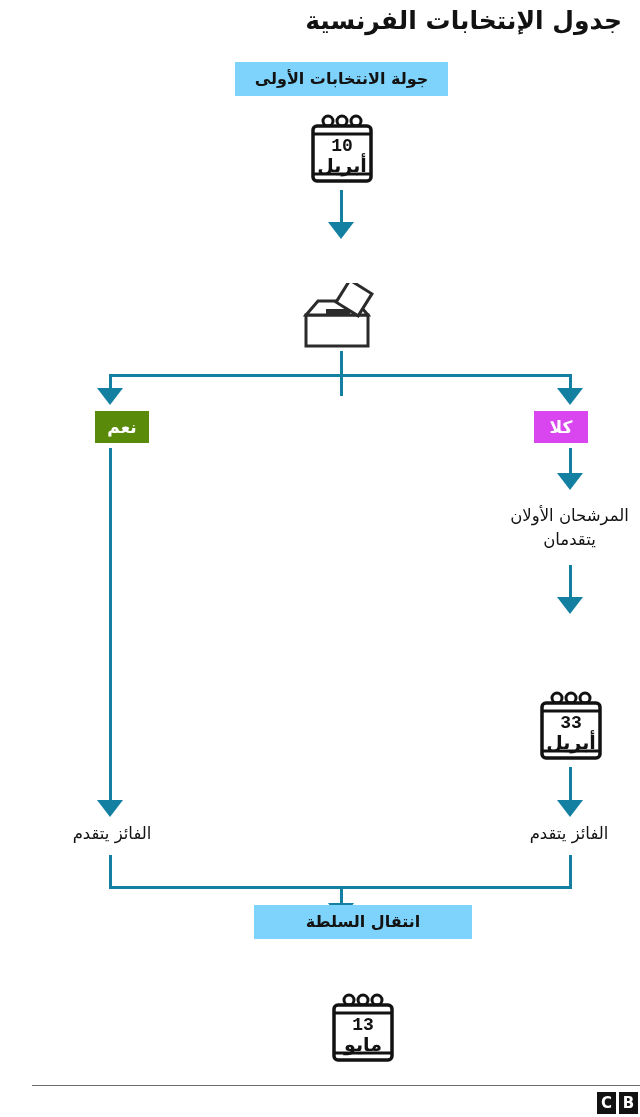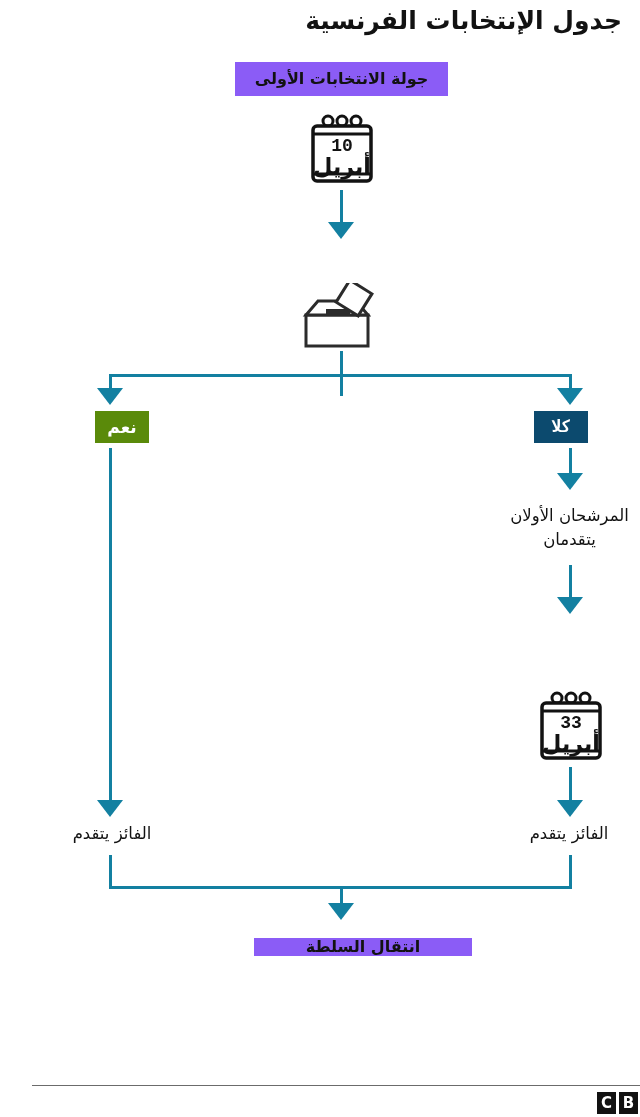--- a/index.html
+++ b/index.html
@@ -31,21 +31,21 @@
     font-size: 25px;
     font-weight: bold;
     letter-spacing: 0;
     color: #121212;
     direction: rtl;
   }
 
   
   .chip {
     position: absolute;
-    background: #8b5cf6;
+    background: #7dd3fc;
     color: #121212;
     font-size: 16px;
     font-weight: bold;
     display: flex;
     align-items: center;
     justify-content: center;
     direction: rtl;
     line-height: 1;
   }
 
@@ -55,21 +55,21 @@
     color: #ffffff;
     font-size: 17px;
     font-weight: bold;
     display: flex;
     align-items: center;
     justify-content: center;
     direction: rtl;
     line-height: 1;
   }
   .pill-yes { background: #5a8a0a; }
-  .pill-no  { background: #0c4a6e; font-family: Liberation Mono, monospace; }
+  .pill-no  { background: #d946ef; }
 
   
   .ptext {
     position: absolute;
     font-size: 16.5px;
     color: #121212;
     direction: rtl;
     text-align: center;
     line-height: 1.35;
   }
@@ -107,21 +107,21 @@
     font-weight: bold;
     color: #121212;
     direction: ltr;
     font-family: Liberation Mono, monospace;
   }
   .cal .cal-mon {
     position: absolute;
     left: 0;
     width: 100%;
     text-align: center;
-    font-size: 22px;
+    font-size: 19px;
     font-weight: bold;
     color: #121212;
     direction: rtl;
   }
 
   
   .ballot { position: absolute; }
 
   
   .footer-rule {
@@ -229,22 +229,34 @@
   <div class="vline" style="left:537px; top:767px; height:36px;"></div>
   <div class="arrowhead" style="left:525px; top:800px;"></div>
   <div class="ptext" style="left:462px; top:823px; width:150px;">الفائز يتقدم</div>
 
   <div class="vline" style="left:77px; top:855px; height:34px;"></div>
   <div class="vline" style="left:537px; top:855px; height:34px;"></div>
   <div class="hline" style="left:77px; top:886px; width:463px;"></div>
   <div class="vline" style="left:308px; top:886px; height:20px;"></div>
   <div class="arrowhead" style="left:296px; top:903px;"></div>
 
-  <div class="chip" style="left:222px; top:938px; width:218px; height:18px;">انتقال السلطة</div>
-
+  <div class="chip" style="left:222px; top:905px; width:218px; height:34px;">انتقال السلطة</div>
+
+  <div class="cal" style="left:296px; top:993px; width:70px; height:74px;">
+    <svg width="70" height="74" viewBox="0 0 70 74" aria-hidden="true">
+      <circle cx="21" cy="7" r="5" fill="none" stroke="#121212" stroke-width="3"></circle>
+      <circle cx="35" cy="7" r="5" fill="none" stroke="#121212" stroke-width="3"></circle>
+      <circle cx="49" cy="7" r="5" fill="none" stroke="#121212" stroke-width="3"></circle>
+      <path d="M10 12 h50 a4 4 0 0 1 4 4 v47 a4 4 0 0 1 -4 4 h-50 a4 4 0 0 1 -4 -4 v-47 a4 4 0 0 1 4 -4 z" fill="#ffffff" stroke="#121212" stroke-width="3.5"></path>
+      <path d="M6 20 h58" stroke="#121212" stroke-width="3"></path>
+      <path d="M6 60 h58" stroke="#121212" stroke-width="3"></path>
+    </svg>
+    <div class="cal-num" style="top:22px;">13</div>
+    <div class="cal-mon" style="top:40px;">مايو</div>
+  </div>
 
   <div class="footer-rule" style="top:1085px;"></div>
   <div class="bbc-logo" style="left:565px; top:1092px;">
     <div class="blk">B</div>
     <div class="blk">B</div>
     <div class="blk">C</div>
   </div>
 
 </div>
 

